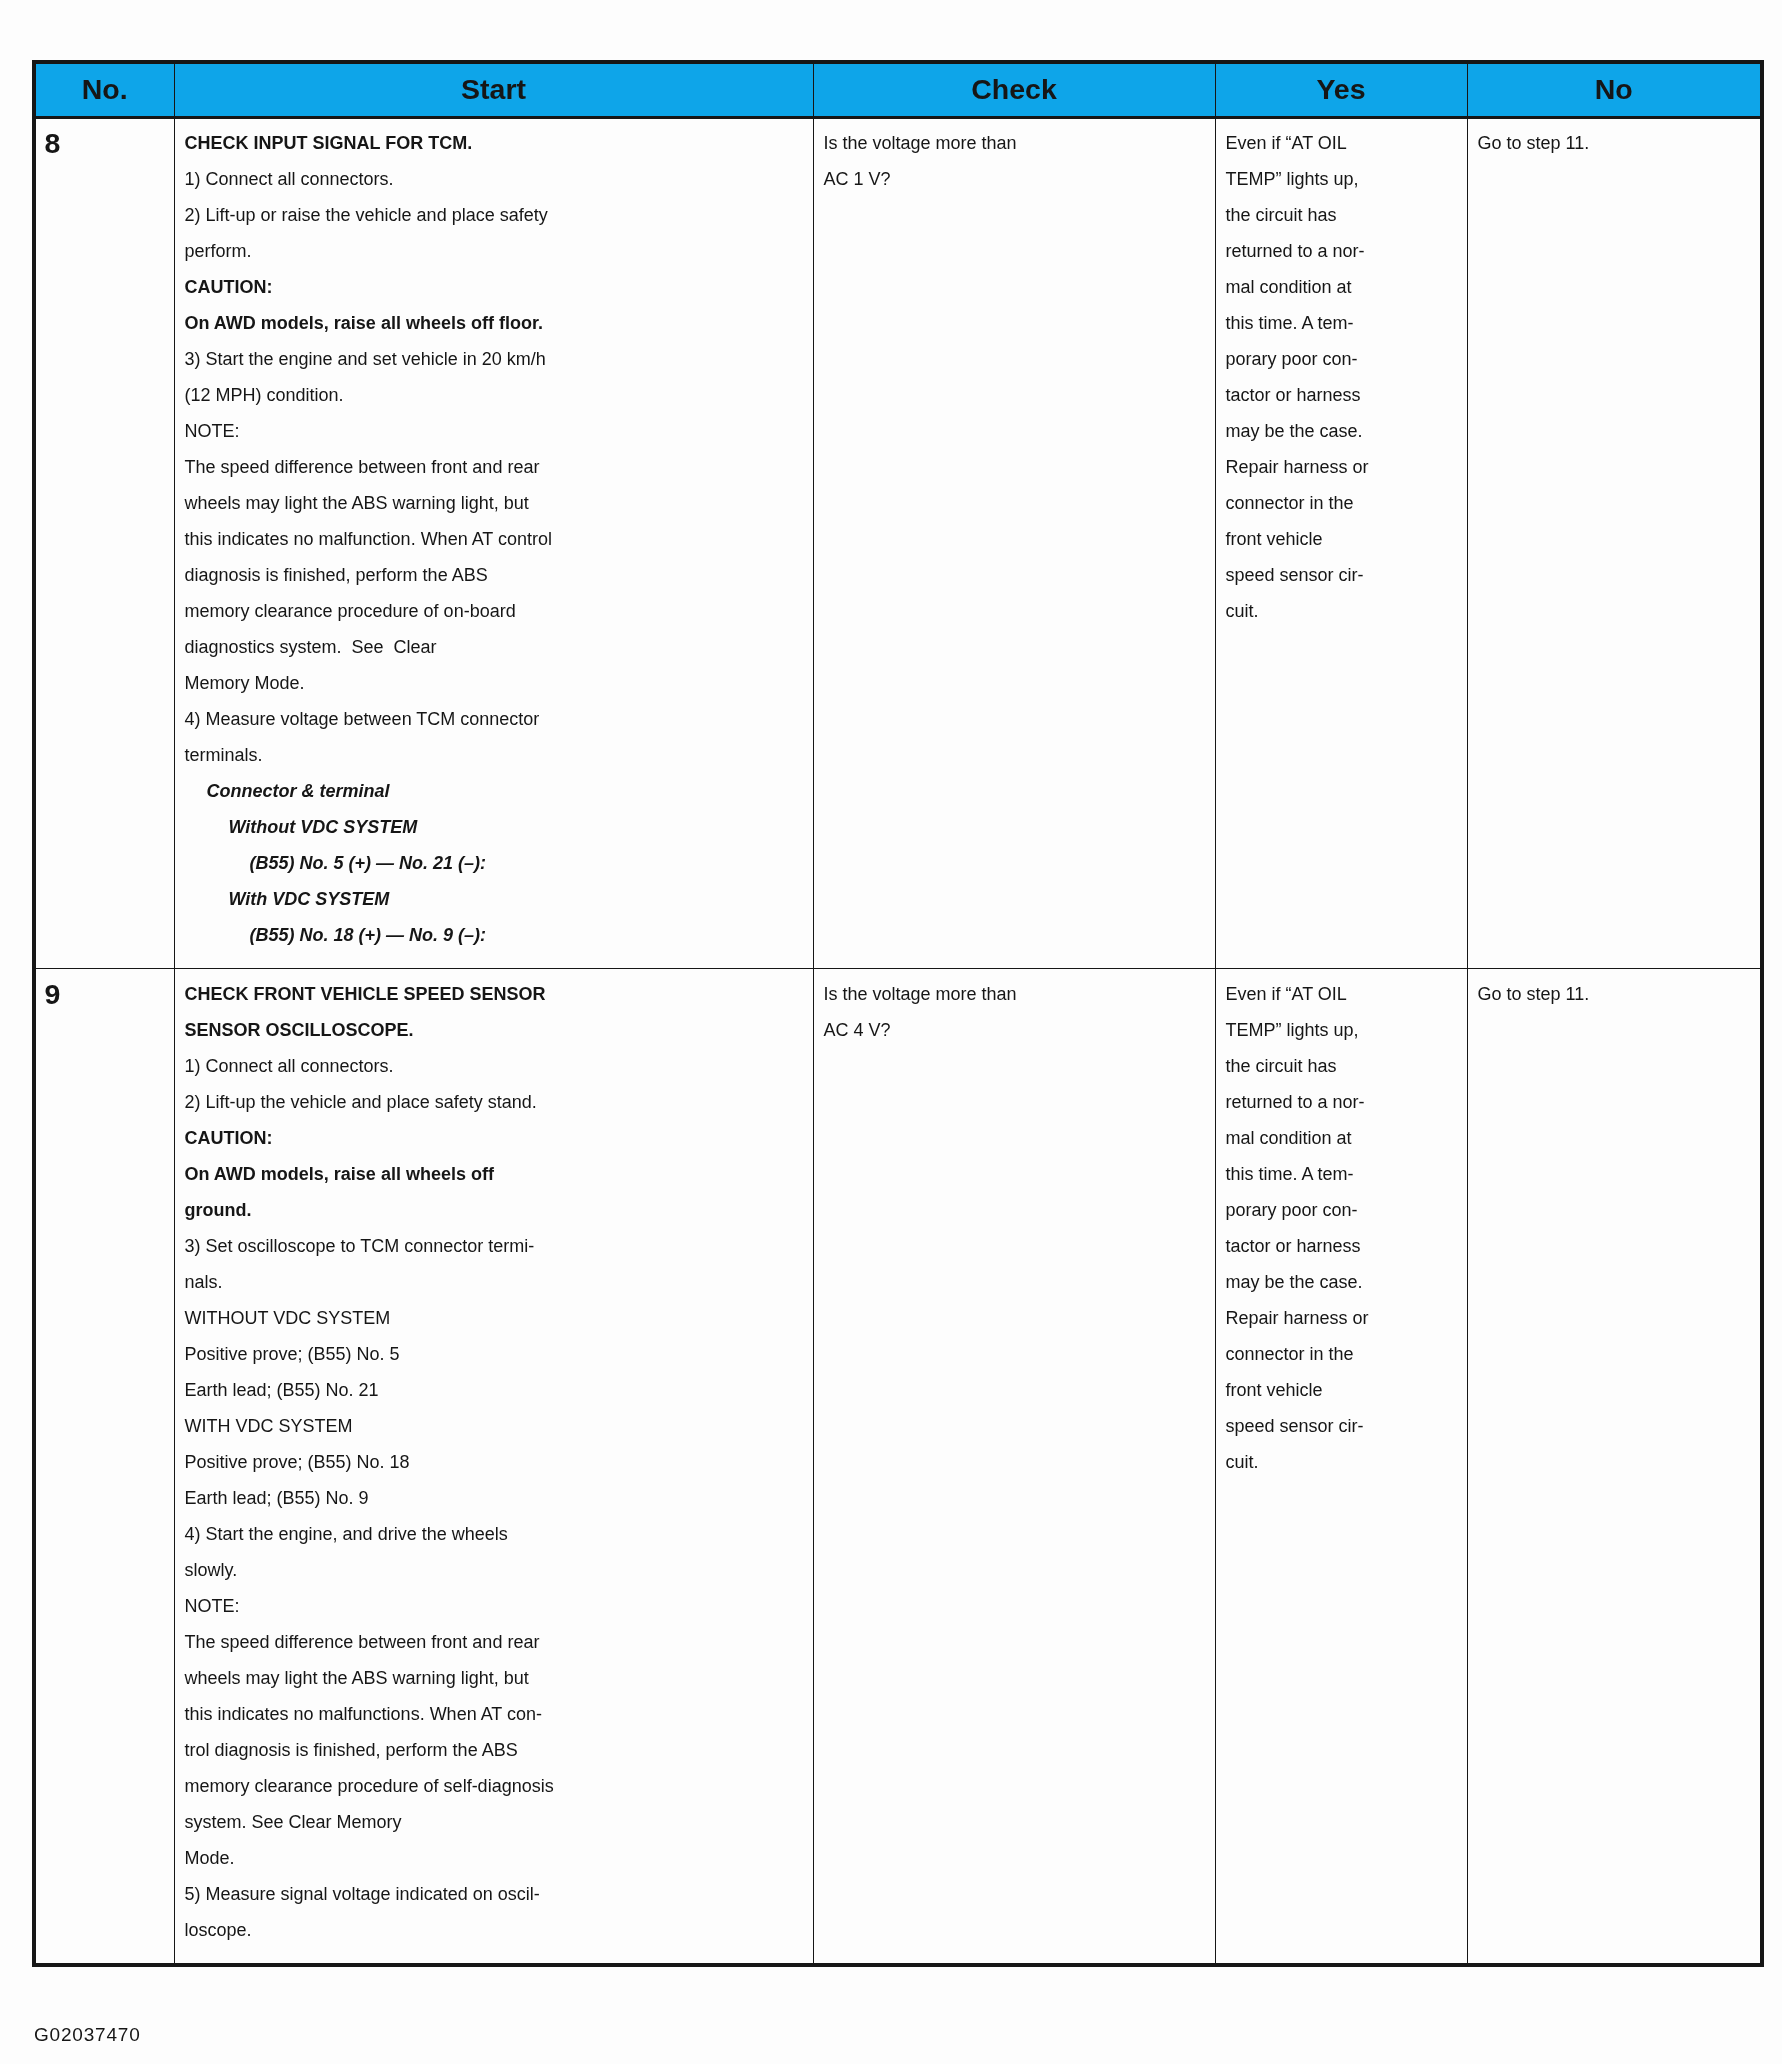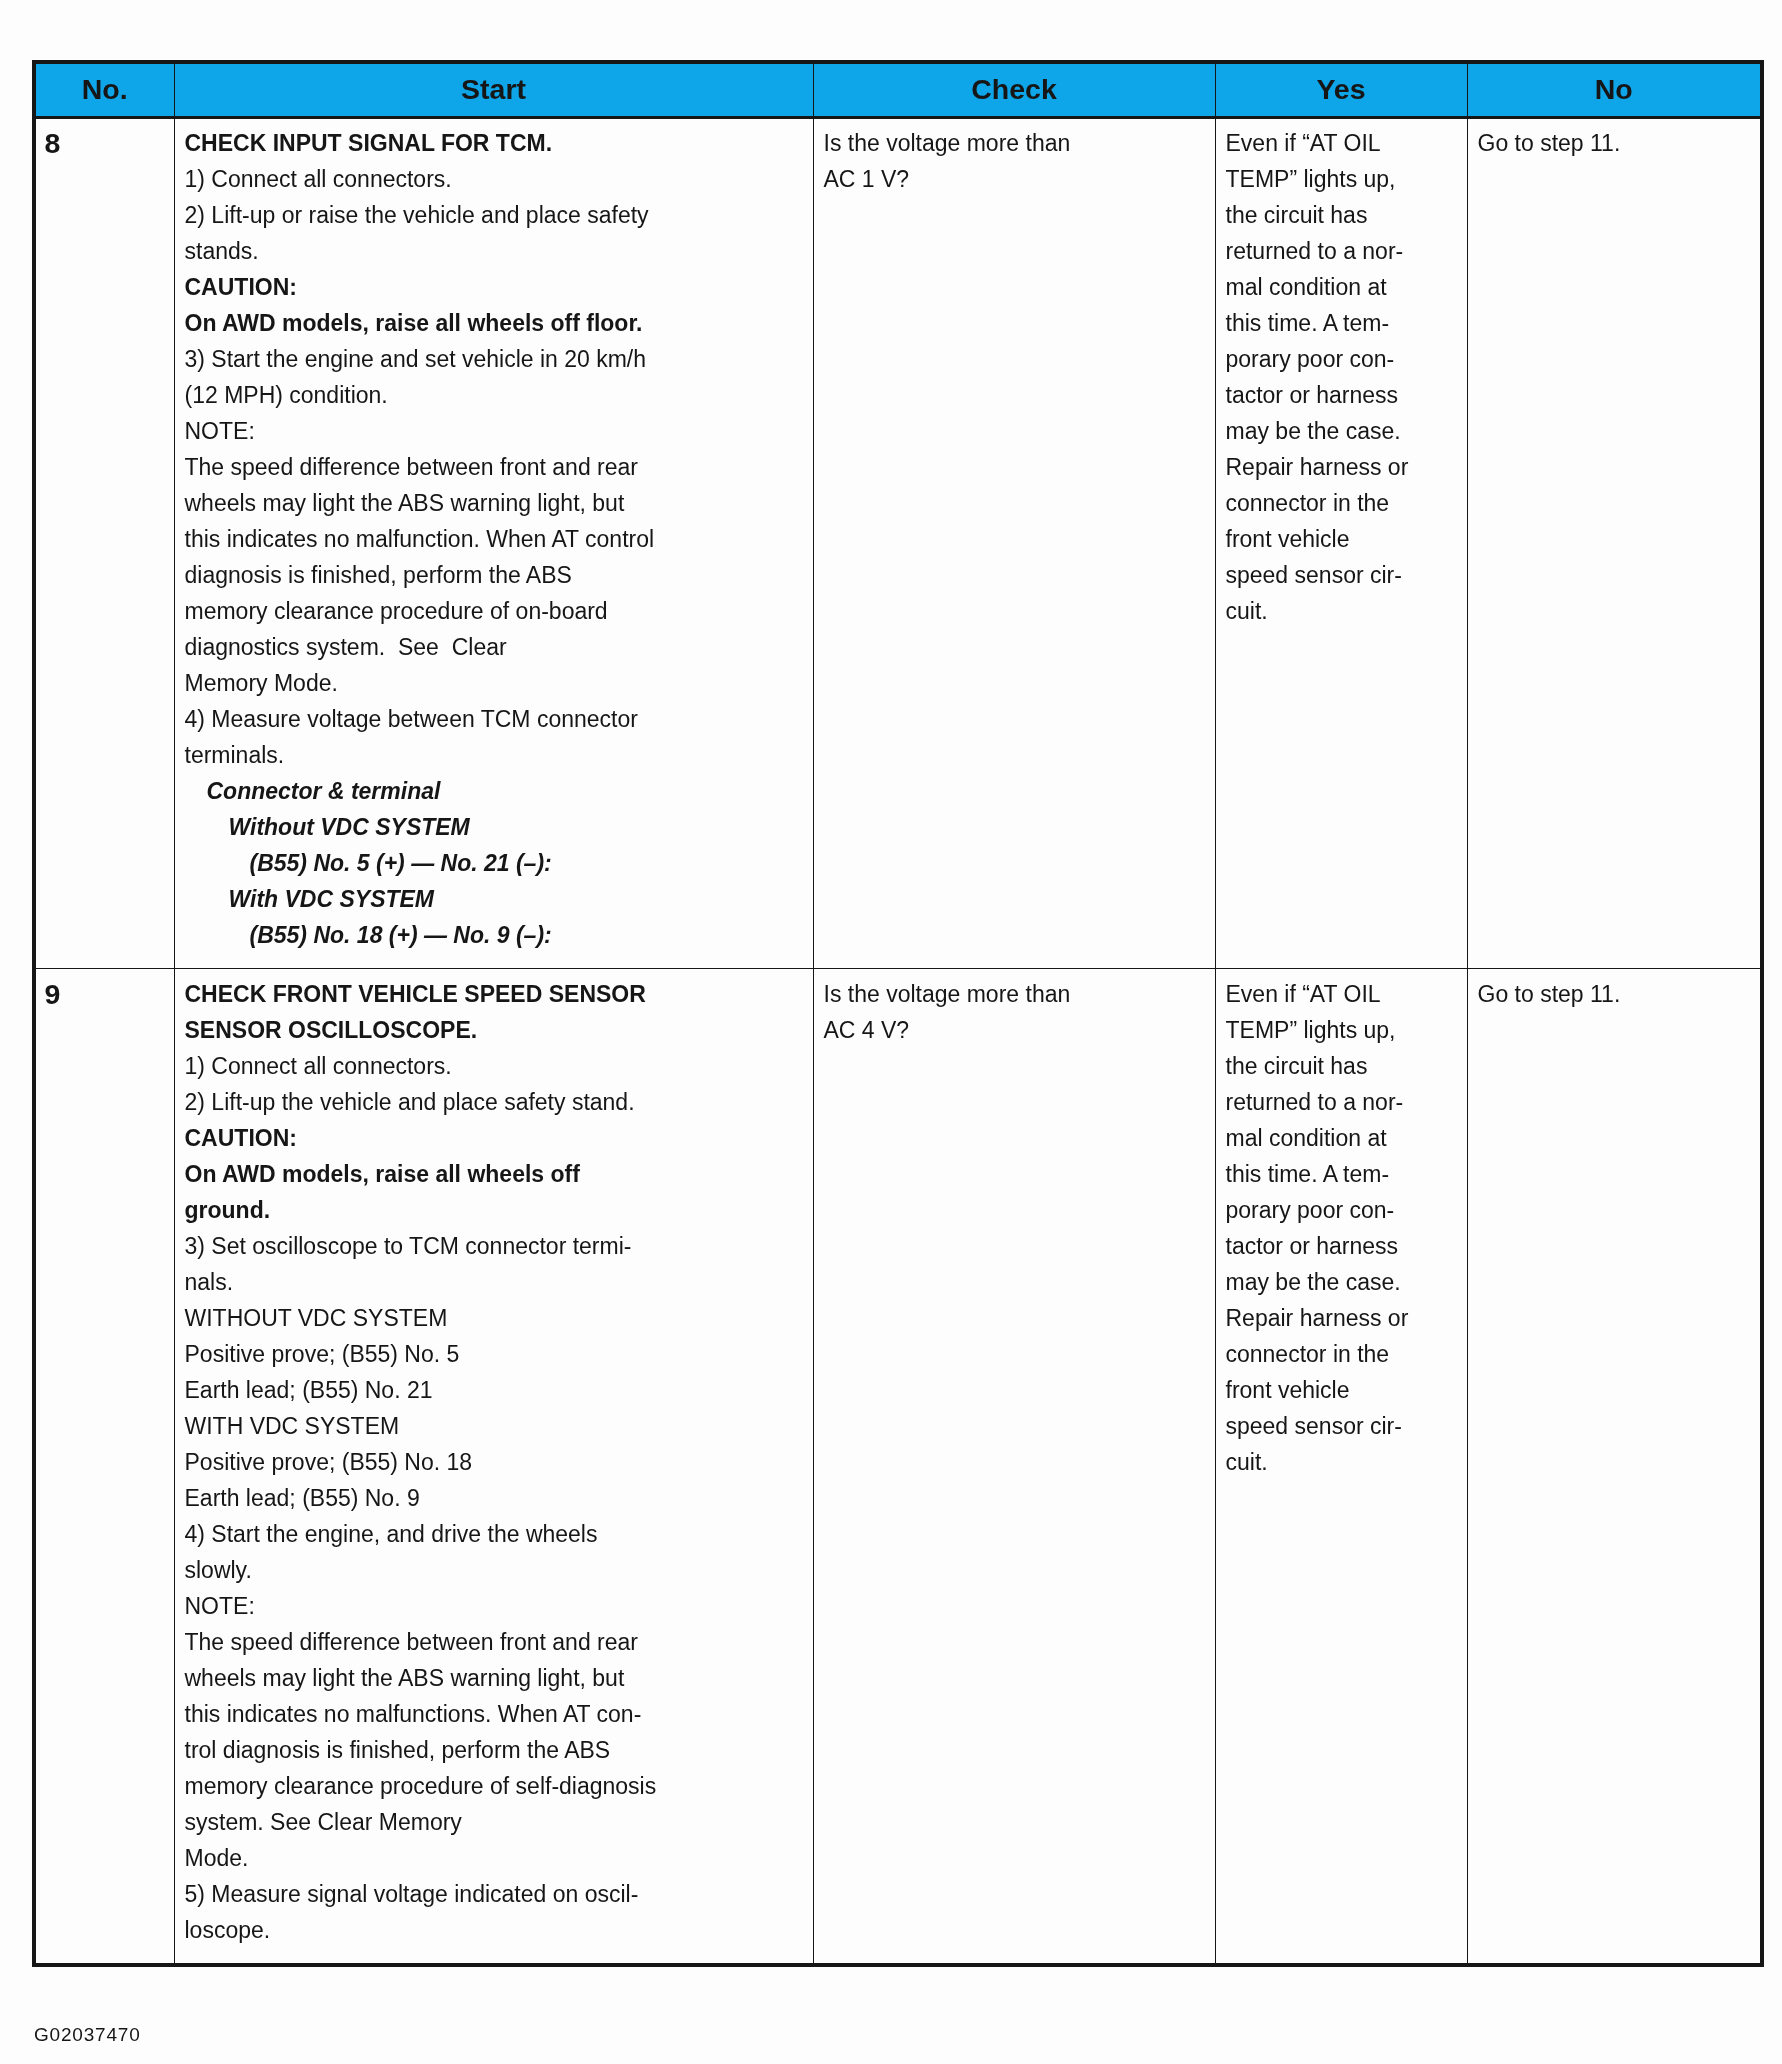--- a/index.html
+++ b/index.html
@@ -32,21 +32,21 @@
     font-weight: 700;
     text-align: center;
     vertical-align: middle;
     height: 45px;
     padding: 3.4px 3.4px;
     background: #0ea5e9;
   }
   .diag td {
     border: 1.7px solid #161616;
     vertical-align: top;
-    font-size: 23px;
+    font-size: 18px;
     line-height: 36px;
     padding: 6.7px 8.4px 15px 10px;
     background: #fdfdfd;
   }
   .diag td.cell-no {
     font-weight: 700;
     font-size: 28.5px;
     padding-left: 8.4px;
   }
   .line { white-space: pre-wrap; }
@@ -84,21 +84,21 @@
       </tr>
     </thead>
     <tbody>
       <tr>
         <td class="cell-no">8</td>
         <td>
           <div>
               <div class="line bold">CHECK INPUT SIGNAL FOR TCM.</div>
               <div class="line">1) Connect all connectors.</div>
               <div class="line">2) Lift-up or raise the vehicle and place safety</div>
-              <div class="line">stands.</div>
+              <div class="line">perform.</div>
               <div class="line bold">CAUTION:</div>
               <div class="line bold">On AWD models, raise all wheels off floor.</div>
               <div class="line">3) Start the engine and set vehicle in 20 km/h</div>
               <div class="line">(12 MPH) condition.</div>
               <div class="line">NOTE:</div>
               <div class="line">The speed difference between front and rear</div>
               <div class="line">wheels may light the ABS warning light, but</div>
               <div class="line">this indicates no malfunction. When AT control</div>
               <div class="line">diagnosis is finished, perform the ABS</div>
               <div class="line">memory clearance procedure of on-board</div>

